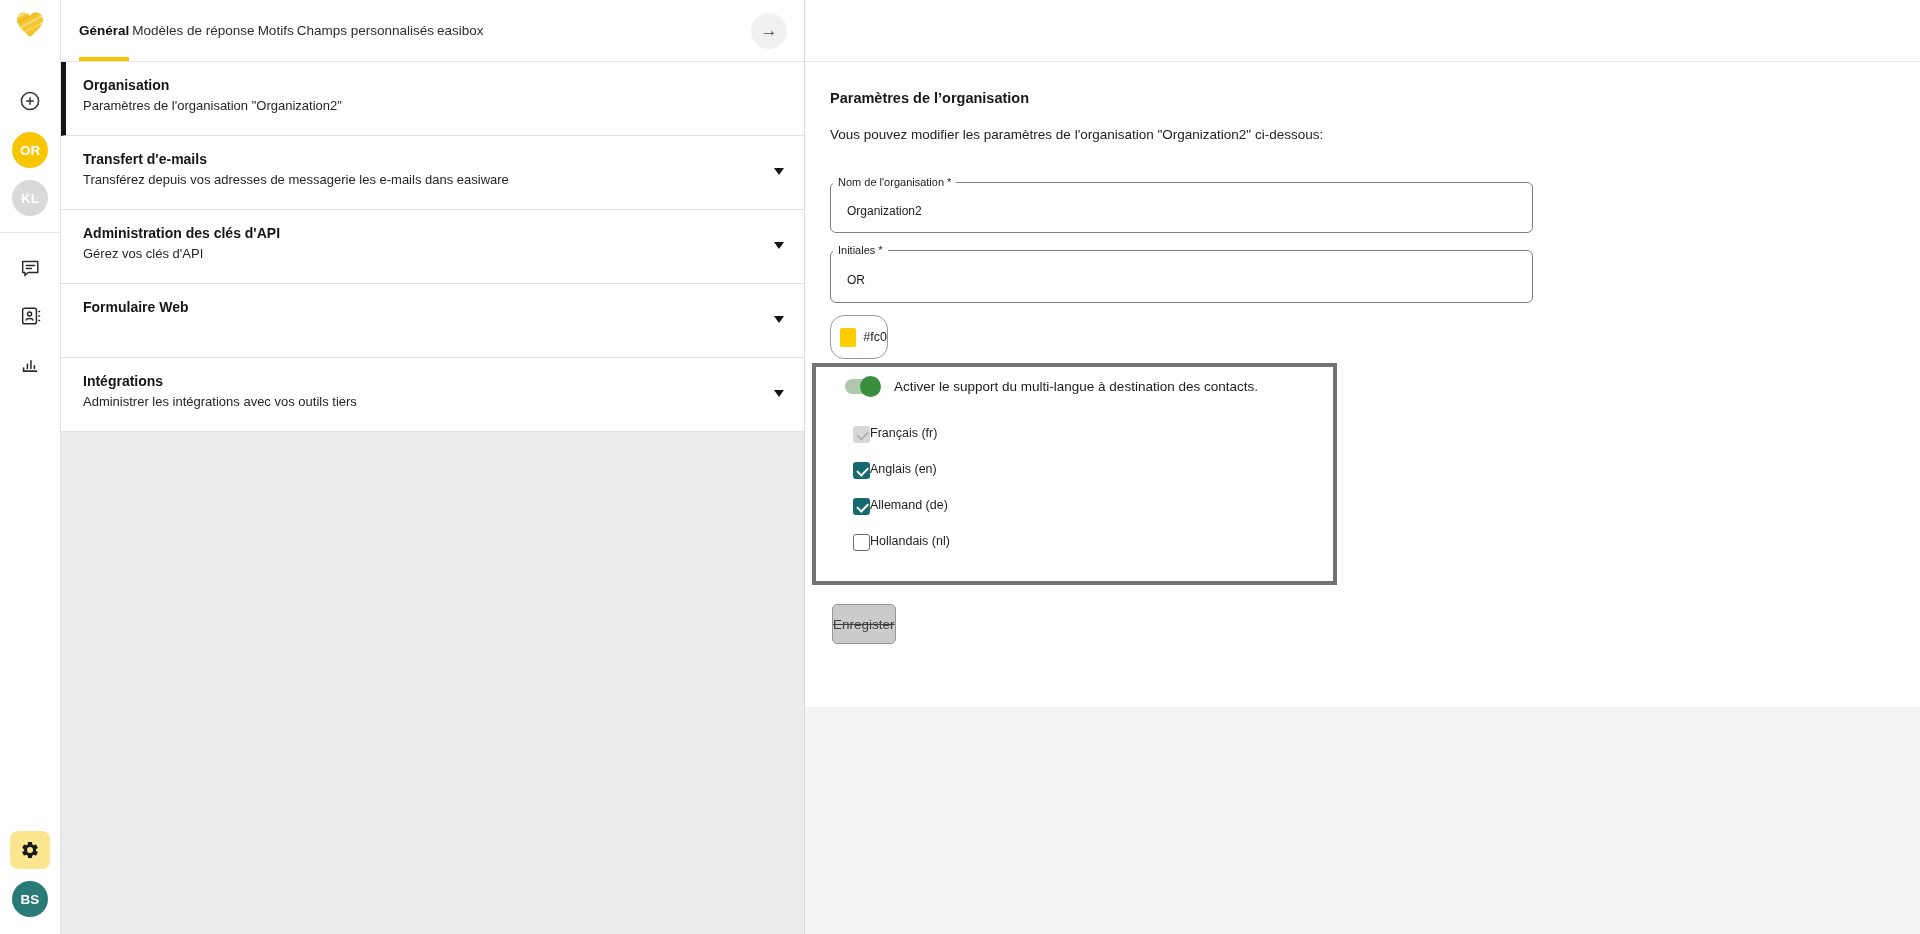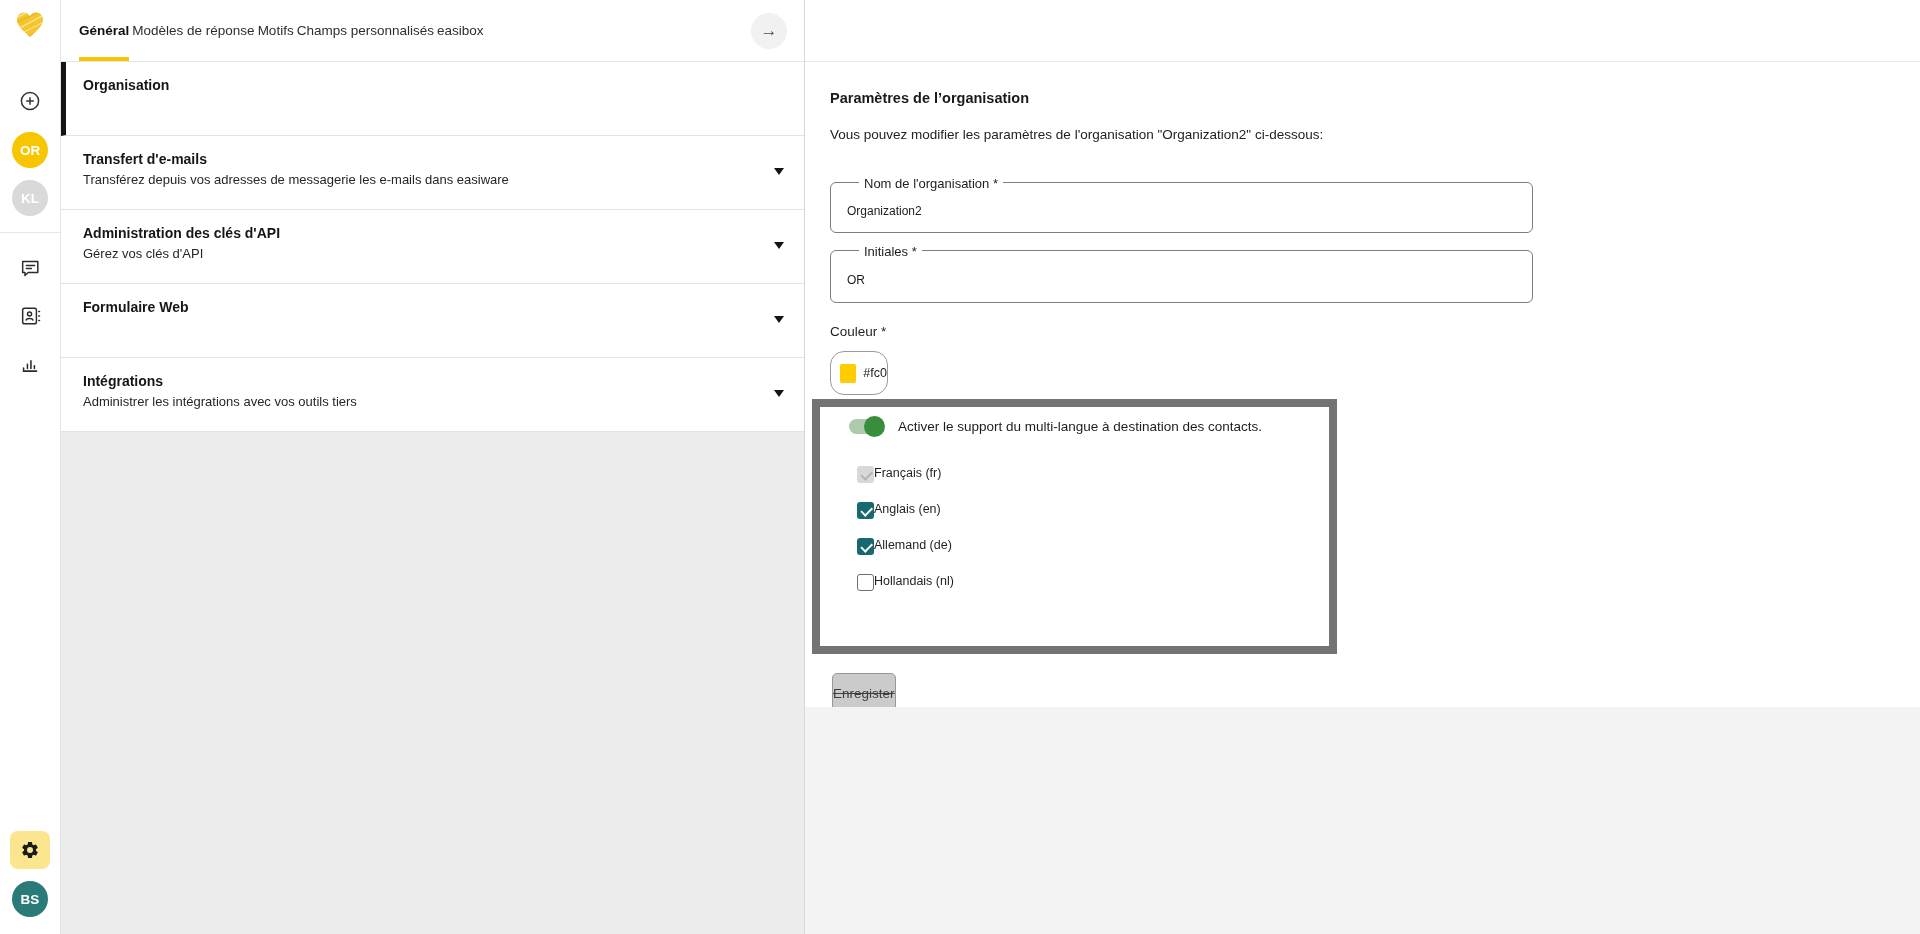--- a/index.html
+++ b/index.html
@@ -46,31 +46,31 @@
   
   .right-panel { flex:1; display:flex; flex-direction:column; background:#fff; min-width:0; }
   .right-topstrip { height:62px; border-bottom:1px solid #ebebeb; flex-shrink:0; }
   .content { padding:28px 0 0 25px; height:645px; flex-shrink:0; }
   .content h1 { font-size:14.5px; font-weight:bold; color:#1a1a1a; }
   .intro { margin-top:21px; font-size:13.5px; color:#222; }
 
   .mat-field { position:relative; width:703px; border:1px solid #7e7e7e; border-radius:6px; background:#fff; }
   .field-name { margin-top:40px; height:51px; }
   .field-initials { margin-top:17px; height:53px; }
-  .mat-label { position:absolute; top:-7px; left:28px; background:#fff; padding:0 5px; font-size:13px; color:#1d1d1d; }
+  .mat-label { position:absolute; top:-7px; left:2px; background:#fff; padding:0 5px; font-size:11px; color:#1d1d1d; }
   .mat-value { width:100%; height:100%; border:none; outline:none; background:transparent; padding:6px 16px 0 16px;
     font-size:12px; color:#1c1c1c; font-family:"Liberation Sans", sans-serif; }
 
   .couleur-label { margin-top:21px; font-size:13.5px; color:#1f1f1f; }
   .color-chip { margin-top:12px; width:58px; height:44px; border:1px solid #9a9a9a; border-radius:14px;
     display:flex; align-items:center; gap:7px; padding-left:9px; cursor:pointer; }
   .swatch { width:18px; height:19px; border-radius:2px; background:#ffcc00; }
   .chip-text { font-size:12.5px; color:#1c1c1c; }
 
-  .redbox { margin-top:4px; margin-left:-18px; width:525px; height:255px; border:8px solid #737373; background:#fff; }
+  .redbox { margin-top:4px; margin-left:-18px; width:525px; height:222px; border:4px solid #737373; background:#fff; }
   .toggle-row { margin:12px 0 0 29px; display:flex; align-items:center; gap:15px; }
   .switch { position:relative; width:34px; height:15px; border-radius:8px; background:#aec9ae; flex-shrink:0; cursor:pointer; }
   .switch .knob { position:absolute; top:-3px; width:21px; height:21px; border-radius:50%; background:#388e3c; }
   .switch.on .knob { right:-2px; }
   .toggle-label { font-size:13.5px; color:#1d1d1d; }
   .lang-list { margin:32px 0 0 37px; display:flex; flex-direction:column; gap:19px; }
   .lang-row { display:flex; align-items:flex-start; gap:0; }
   .cb { position:relative; width:17px; height:17px; border-radius:3px; flex-shrink:0; cursor:pointer; }
   .cb.unchecked { background:#fff; border:1.5px solid #6f6f6f; }
   .cb.checked { background:#17696d; }
@@ -174,20 +174,21 @@
       <div class="tab">Motifs</div>
       <div class="tab">Champs personnalisés</div>
       <div class="tab">easibox</div>
       <button class="icon-btn nav-arrow">
         <span>→</span>
       </button>
     </div>
 
     <div class="acc-item active">
       <div class="acc-title">Organisation</div>
+      <div class="acc-sub">Paramètres de l'organisation "Organization2"</div>
     </div>
 
     <div class="acc-item">
       <div class="acc-title">Transfert d'e-mails</div>
       <div class="acc-sub">Transférez depuis vos adresses de messagerie les e-mails dans easiware</div>
       <span class="chevron"></span>
     </div>
 
     <div class="acc-item">
       <div class="acc-title">Administration des clés d'API</div>
@@ -219,21 +220,20 @@
       <div class="mat-field field-name">
         <span class="mat-label">Nom de l'organisation *</span>
         <input class="mat-value" value="Organization2" style="">
       </div>
 
       <div class="mat-field field-initials">
         <span class="mat-label">Initiales *</span>
         <input class="mat-value" value="OR" style="">
       </div>
 
-      <div class="couleur-label">Couleur *</div>
       <div class="color-chip">
         <span class="swatch"></span>
         <span class="chip-text">#fc0</span>
       </div>
 
       <div class="redbox">
         <div class="toggle-row">
           <span class="switch on">
               <span class="knob"></span>
             </span>

